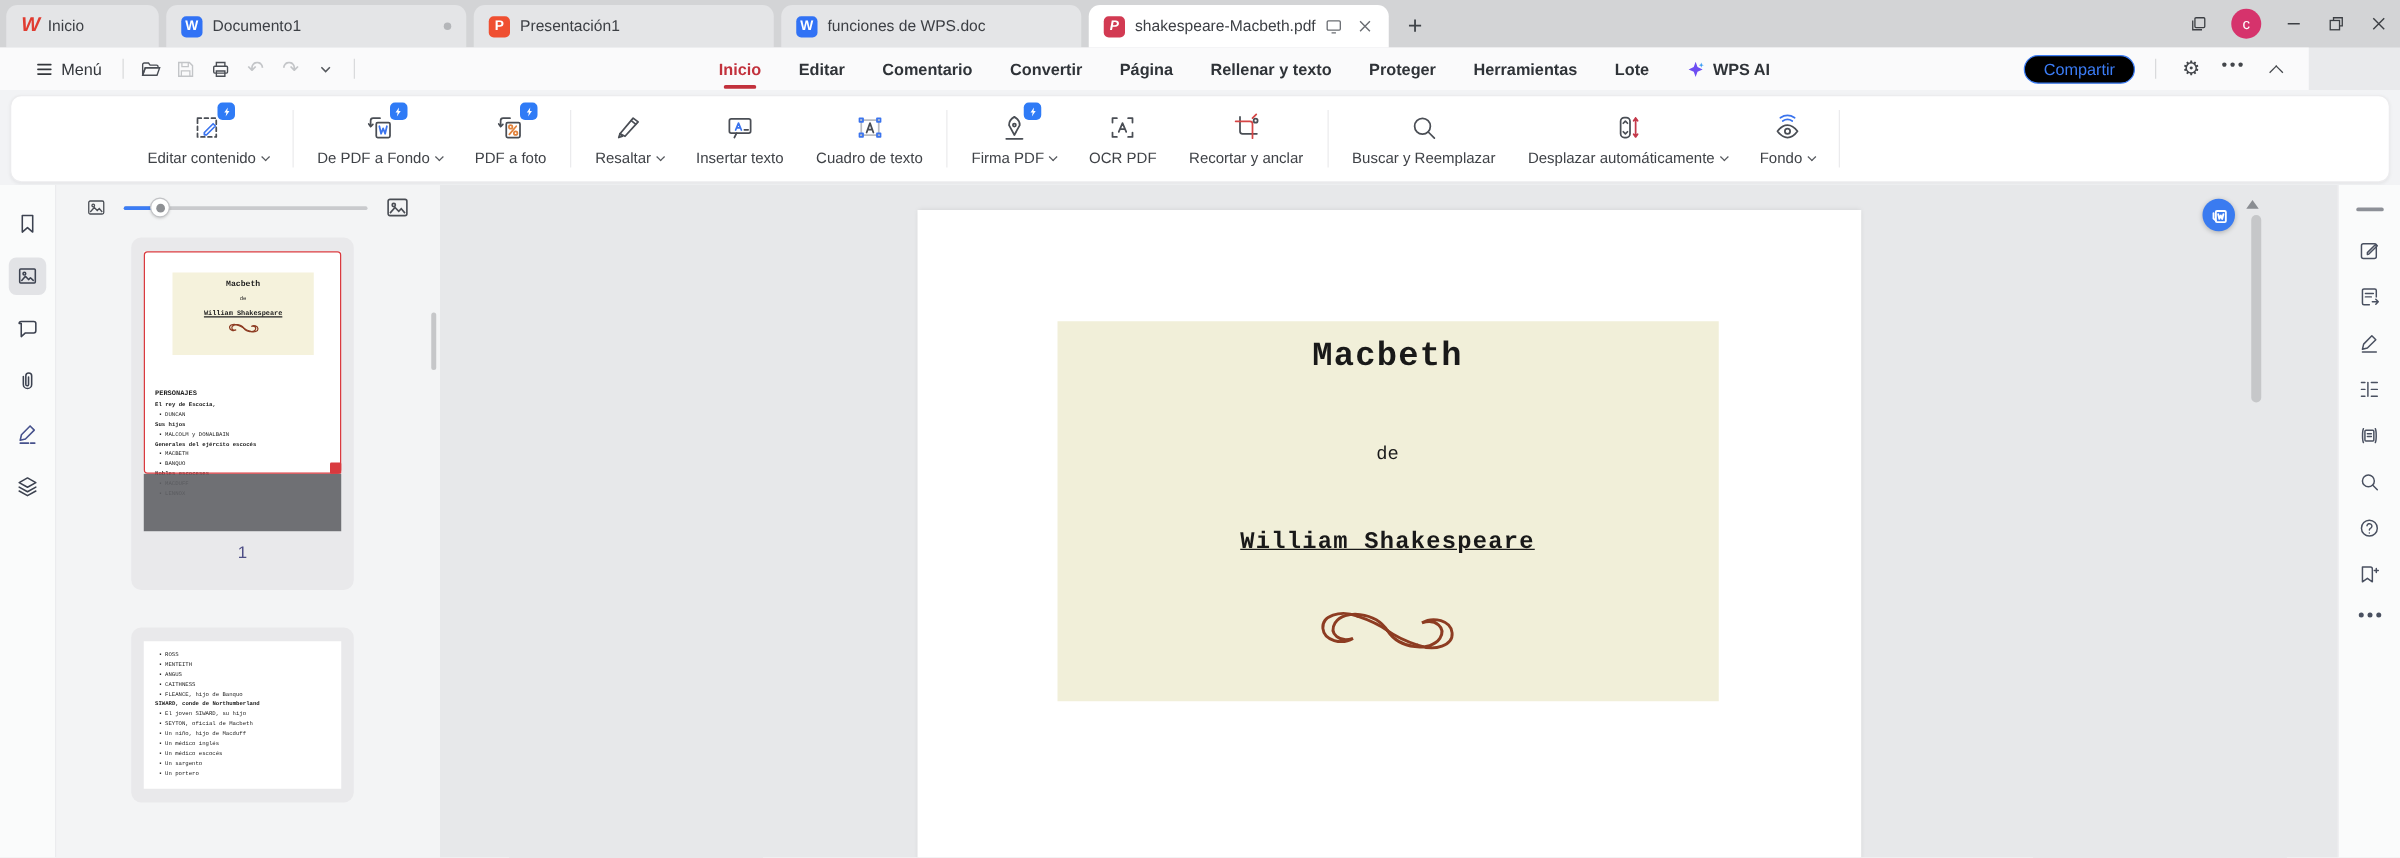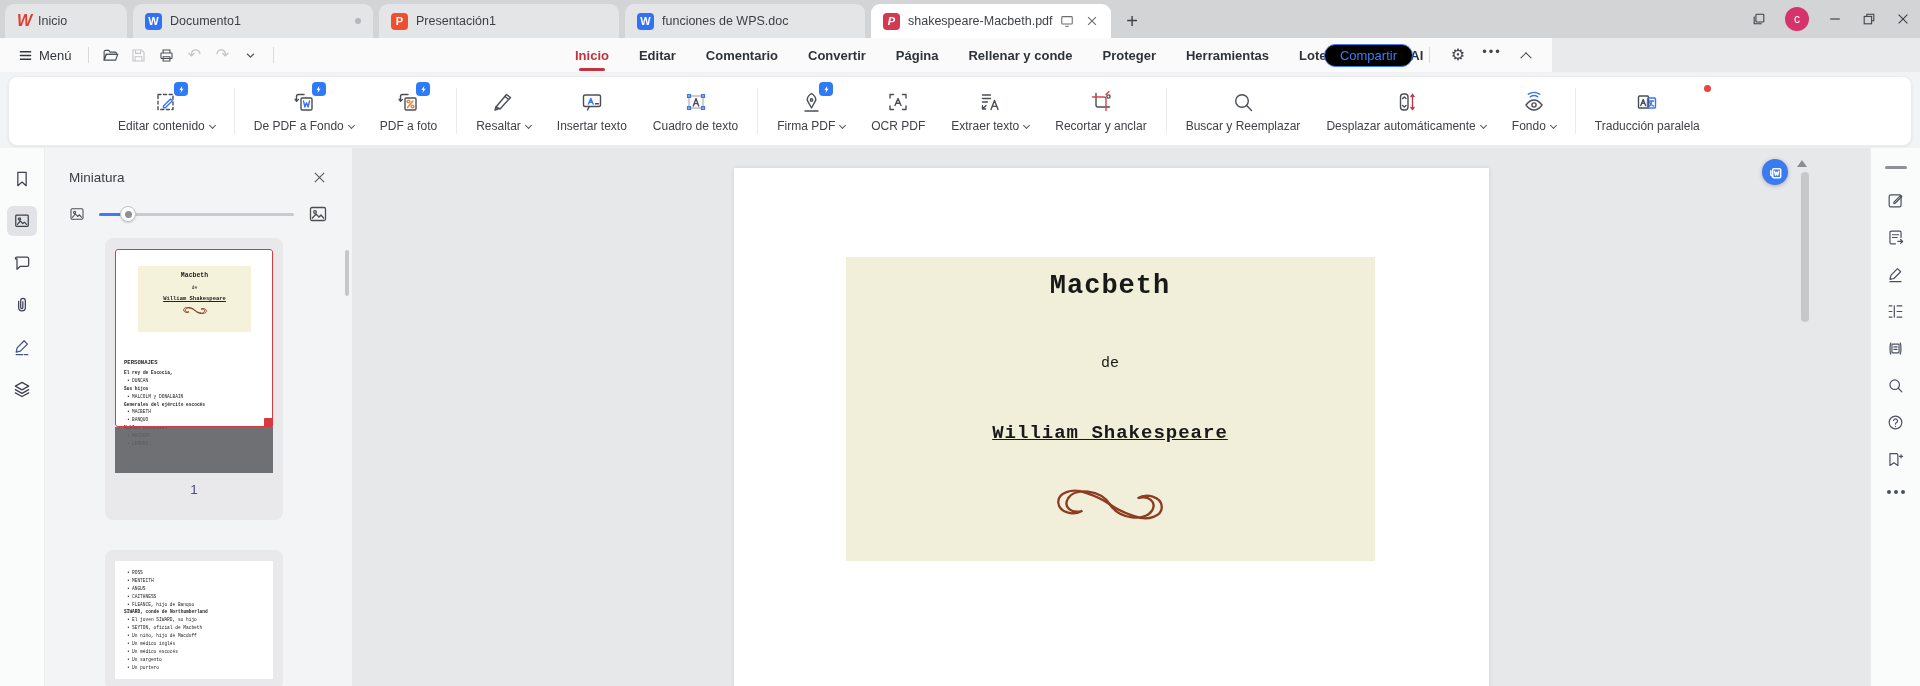--- a/index.html
+++ b/index.html
@@ -23,21 +23,21 @@
   .tab-actions{margin-left:auto;display:flex;align-items:center;gap:10px;}
   .tico{width:15px;height:15px;display:flex;align-items:center;justify-content:center;color:#6a6d72;}
   .tico svg{width:14px;height:14px;}
   .newtab{width:30px;height:30px;margin-bottom:2px;display:flex;align-items:center;justify-content:center;font-size:20px;color:#3f4348;font-weight:400;}
   .winctrls{position:absolute;right:0;top:0;height:38px;display:flex;align-items:center;gap:0;}
   .wbtn{width:34px;height:38px;display:flex;align-items:center;justify-content:center;color:#3c3f44;}
   .wbtn svg{width:14px;height:14px;}
   .avatar{width:24px;height:24px;border-radius:50%;background:#d6336c;color:#fff;font-size:12px;display:flex;align-items:center;justify-content:center;margin:0 9px;}
 
   
-  .menubar{position:absolute;left:0;top:38px;width:1552px;height:34px;background:#fafafb;display:flex;align-items:center;}
+  .menubar{position:absolute;left:0;top:38px;width:1847px;height:34px;background:#fafafb;display:flex;align-items:center;padding-left:10px;}
   .mleft{display:flex;align-items:center;padding-left:12px;gap:4px;}
   .menu-main{display:flex;align-items:center;gap:6px;font-size:13px;color:#33363b;padding:0 6px;}
   .vsep{width:1px;height:16px;background:#d9dadc;margin:0 6px;}
   .qbtn{width:24px;height:24px;display:flex;align-items:center;justify-content:center;color:#4a4e55;}
   .qbtn svg{width:17px;height:17px;}
   .qbtn.disabled{color:#c3c5c8;}
   .uglyph{font-family:"DejaVu Sans",sans-serif;font-size:16px;line-height:1;}
   .mtabs{position:absolute;left:560px;top:0;height:34px;display:flex;align-items:center;}
   .mtab{position:relative;height:34px;display:flex;align-items:center;padding:0 15px;font-size:13px;color:#2f3338;white-space:nowrap;font-weight:bold;}
   .mtab.active{color:#c2313c;font-weight:700;}
@@ -235,21 +235,21 @@
       </span>
       <span class="vsep"></span>
     </div>
 
     <div class="mtabs">
       <span class="mtab active">Inicio</span>
       <span class="mtab">Editar</span>
       <span class="mtab">Comentario</span>
       <span class="mtab">Convertir</span>
       <span class="mtab">Página</span>
-      <span class="mtab">Rellenar y conde</span>
+      <span class="mtab">Rellenar y texto</span>
       <span class="mtab">Proteger</span>
       <span class="mtab">Herramientas</span>
       <span class="mtab">Lote</span>
       <span class="mtab">
         <svg class="sparkle" viewBox="0 0 16 16">
             <path d="M8 1.5L9.6 6 14 8l-4.4 2L8 14.5 6.4 10 2 8l4.4-2L8 1.5z" fill="#6d4df2"></path>
             <path d="M12.8 2.2l.6 1.6 1.6.6-1.6.6-.6 1.6-.6-1.6-1.6-.6 1.6-.6.6-1.6z" fill="#3b9df5"></path>
           </svg>
         <span>WPS AI</span>
       </span>
@@ -404,33 +404,20 @@
           <svg viewBox="0 0 24 24">
               <path d="M4 8V4.5h3.5M20 8V4.5h-3.5M4 16v3.5h3.5M20 16v3.5h-3.5"></path>
               <path d="M9 15.5l3-7 3 7M10.2 13.2h3.6"></path>
             </svg>
         </span>
         <span class="rlabel">
             <span>OCR PDF</span>
           </span>
       </div>
 
-      <div class="ritem">
-        <span class="ricon">
-          <svg viewBox="0 0 24 24">
-              <path d="M4.5 5h8M4.5 8.5h8M4.5 12h5"></path>
-              <path d="M8 15.5l-3.5 3.5M4.5 15.8V19h3.2"></path>
-              <path d="M13 19.5l3.5-9 3.5 9M14.4 16.4h4.2"></path>
-            </svg>
-        </span>
-        <span class="rlabel">
-            <span>Extraer texto</span>
-            <span class="chev"></span>
-          </span>
-      </div>
 
       <div class="ritem">
         <span class="ricon">
           <svg viewBox="0 0 24 24">
               <path d="M7 3.5V15a2 2 0 0 0 2 2h11.5"></path>
               <path d="M3.5 7H15a2 2 0 0 1 2 2v11.5" stroke="#d64545"></path>
               <path d="M17 4.5l3-3" stroke="#d64545"></path>
               <circle cx="19.5" cy="6.5" r="1.6"></circle>
             </svg>
         </span>
@@ -477,34 +464,20 @@
             </svg>
         </span>
         <span class="rlabel">
             <span>Fondo</span>
             <span class="chev"></span>
           </span>
       </div>
 
       <span class="rsep"></span>
 
-      <div class="ritem">
-        <span class="reddot"></span>
-        <span class="ricon">
-          <svg viewBox="0 0 24 24">
-              <rect x="3.5" y="6" width="10" height="12" rx="1"></rect>
-              <path d="M5.8 15.5l2.4-6 2.4 6M6.7 13.4h3"></path>
-              <rect x="12.5" y="8" width="8" height="10" rx="1" stroke="#3b74ee"></rect>
-              <path d="M14.3 11h4.4M16.5 11v1.2c0 1.9-.9 3.3-2.3 4M14.7 12.7c.8 1.7 2.1 2.9 3.9 3.3" stroke="#3b74ee"></path>
-            </svg>
-        </span>
-        <span class="rlabel">
-            <span>Traducción paralela</span>
-          </span>
-      </div>
 
     </div>
   </div>
 
   <div class="content">
 
     <div class="leftrail">
       <span class="rail-btn">
         <svg viewBox="0 0 24 24">
             <path d="M7 4h10v16l-5-4.3L7 20V4z"></path>
@@ -536,28 +509,20 @@
       <span class="rail-btn">
         <svg viewBox="0 0 24 24">
             <path d="M12 4l8 4.5-8 4.5-8-4.5L12 4z"></path>
             <path d="M4 12.8L12 17.3l8-4.5"></path>
             <path d="M4 16.6L12 21l8-4.4"></path>
           </svg>
       </span>
     </div>
 
     <div class="panel">
-      <div class="panel-head">
-        <span class="panel-title">Miniatura</span>
-        <span class="panel-close">
-          <svg viewBox="0 0 14 14">
-              <path d="M2 2l10 10M12 2L2 12" stroke="currentColor" stroke-width="1.3" fill="none"></path>
-            </svg>
-        </span>
-      </div>
       <div class="sliderrow">
         <span class="imgico">
           <svg width="16" height="16" viewBox="0 0 20 20">
               <rect x="2.5" y="3.5" width="15" height="13" rx="1.5"></rect>
               <circle cx="7" cy="8" r="1.3"></circle>
               <path d="M4 14.5l4-4.5 3 3 2-2 3 3.5"></path>
             </svg>
         </span>
         <div class="slider">
           <div class="track"></div>

